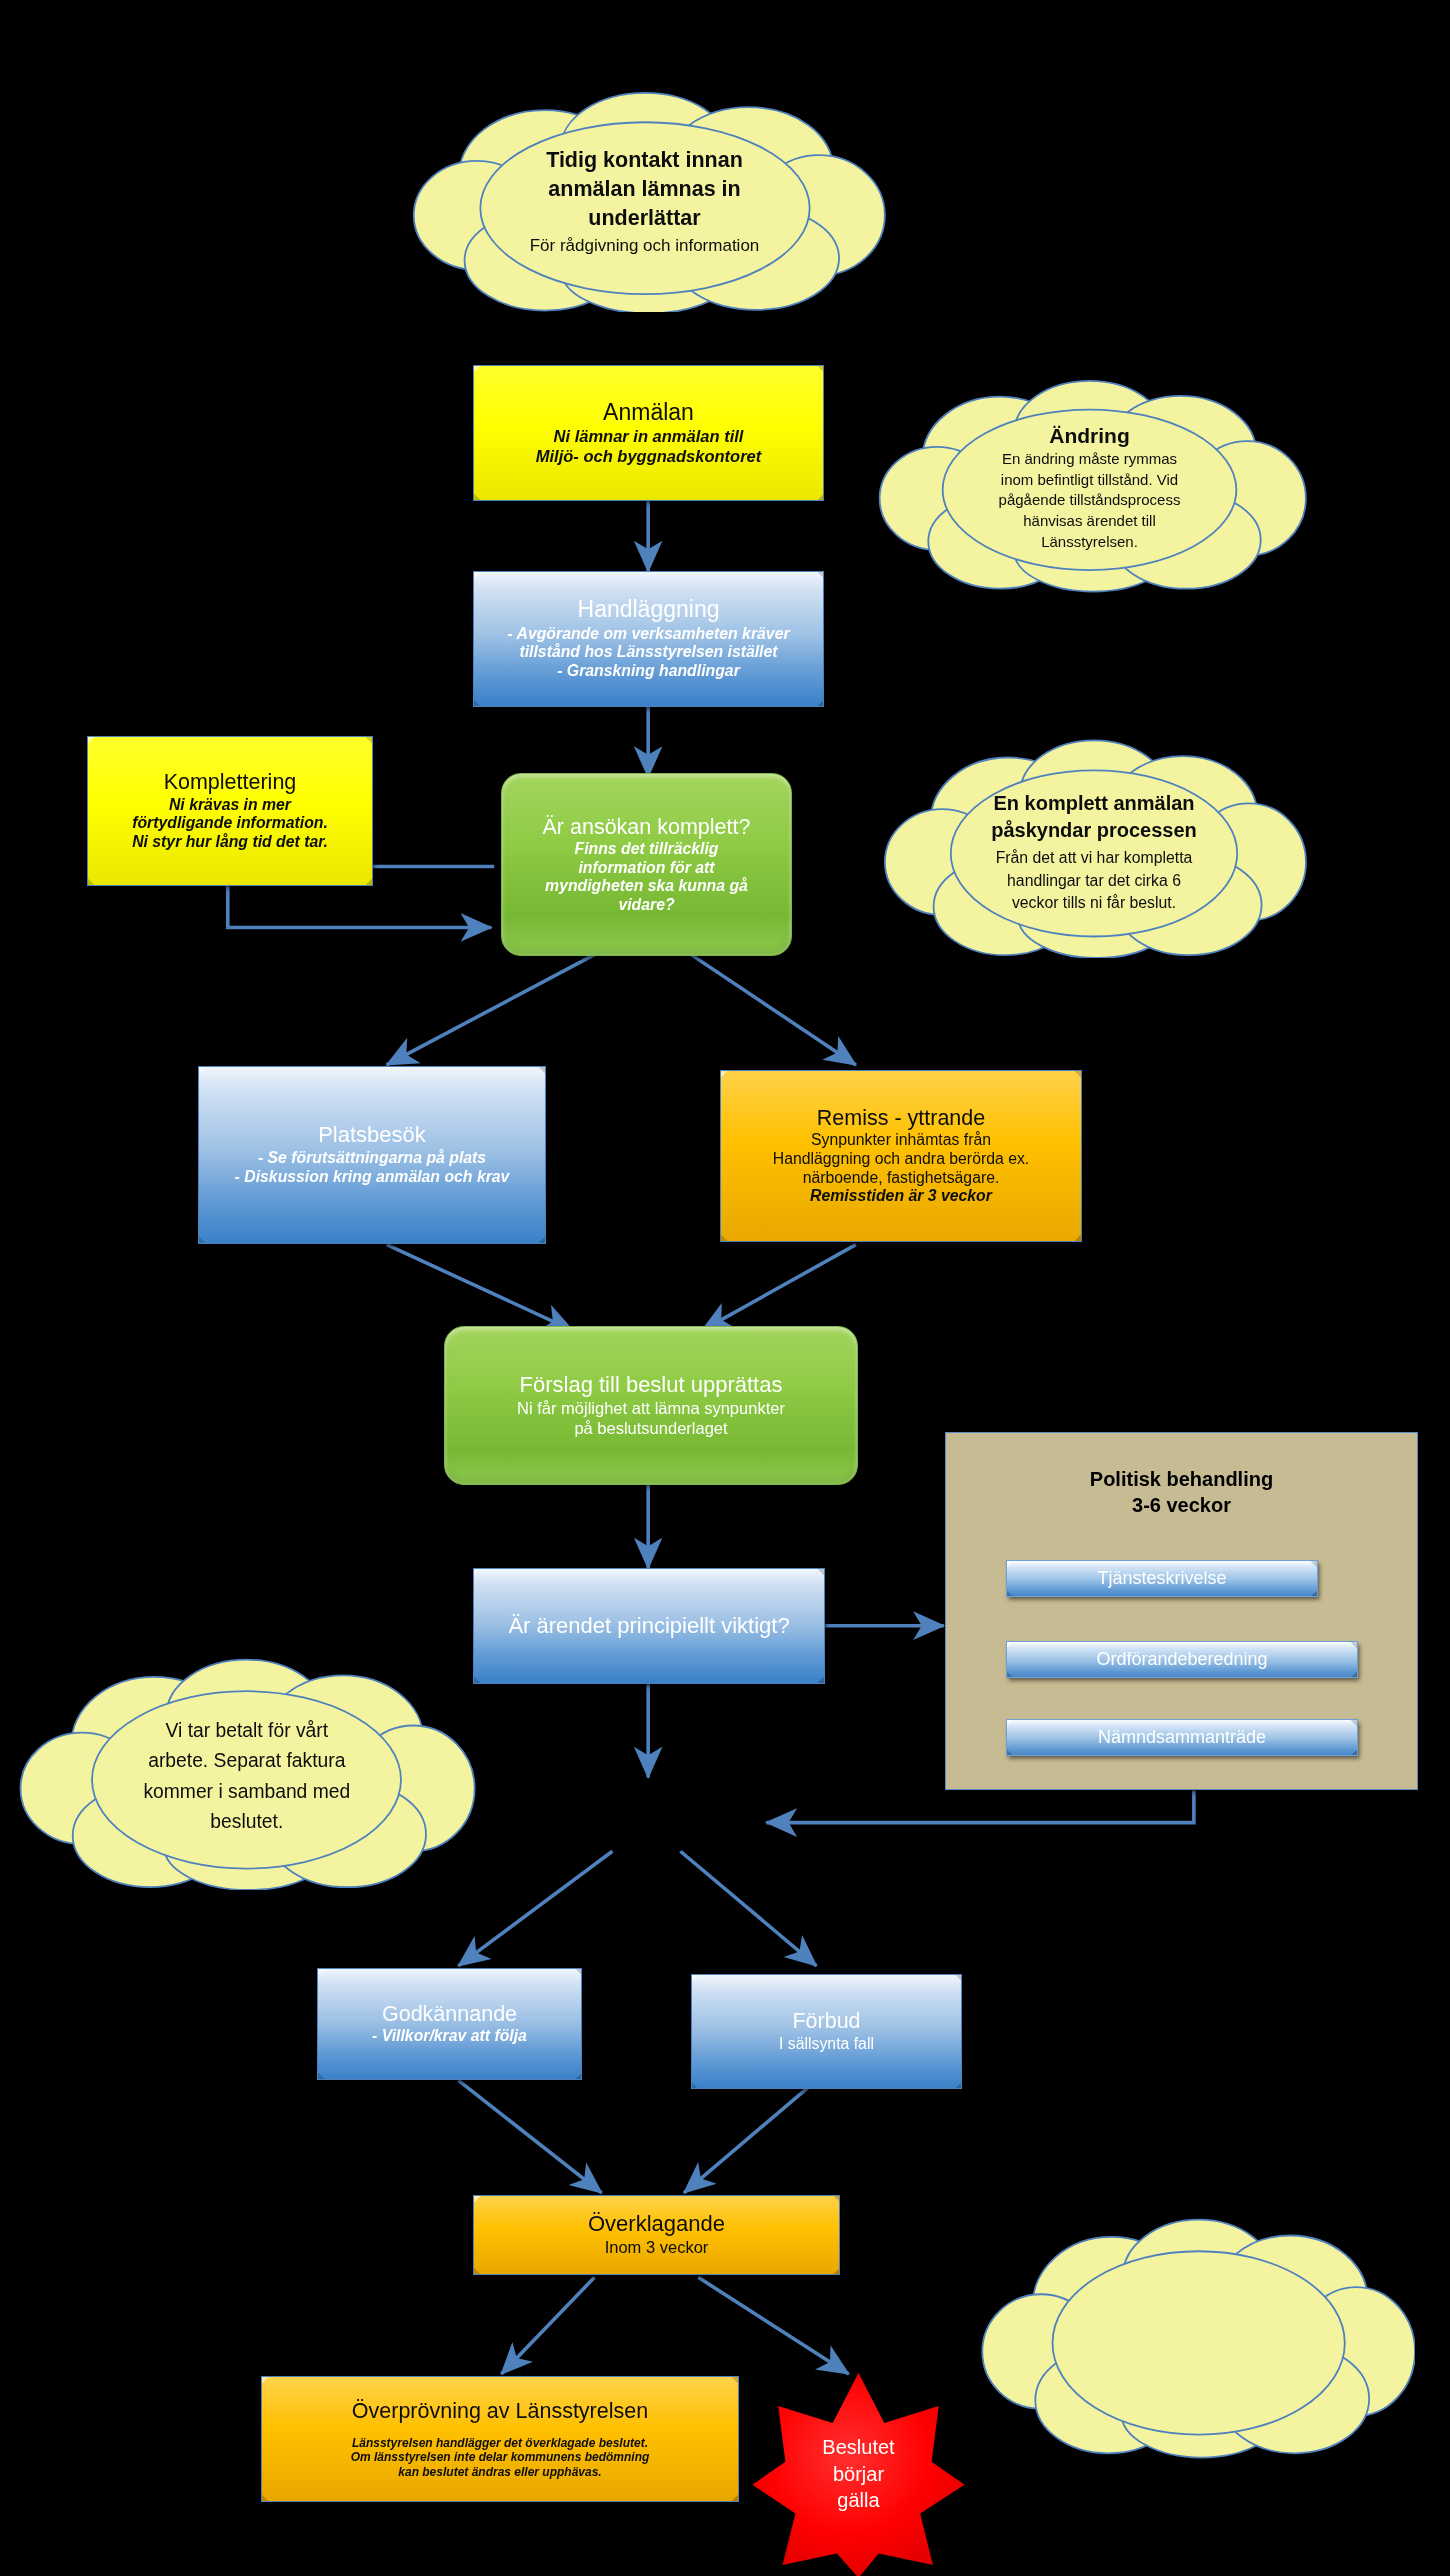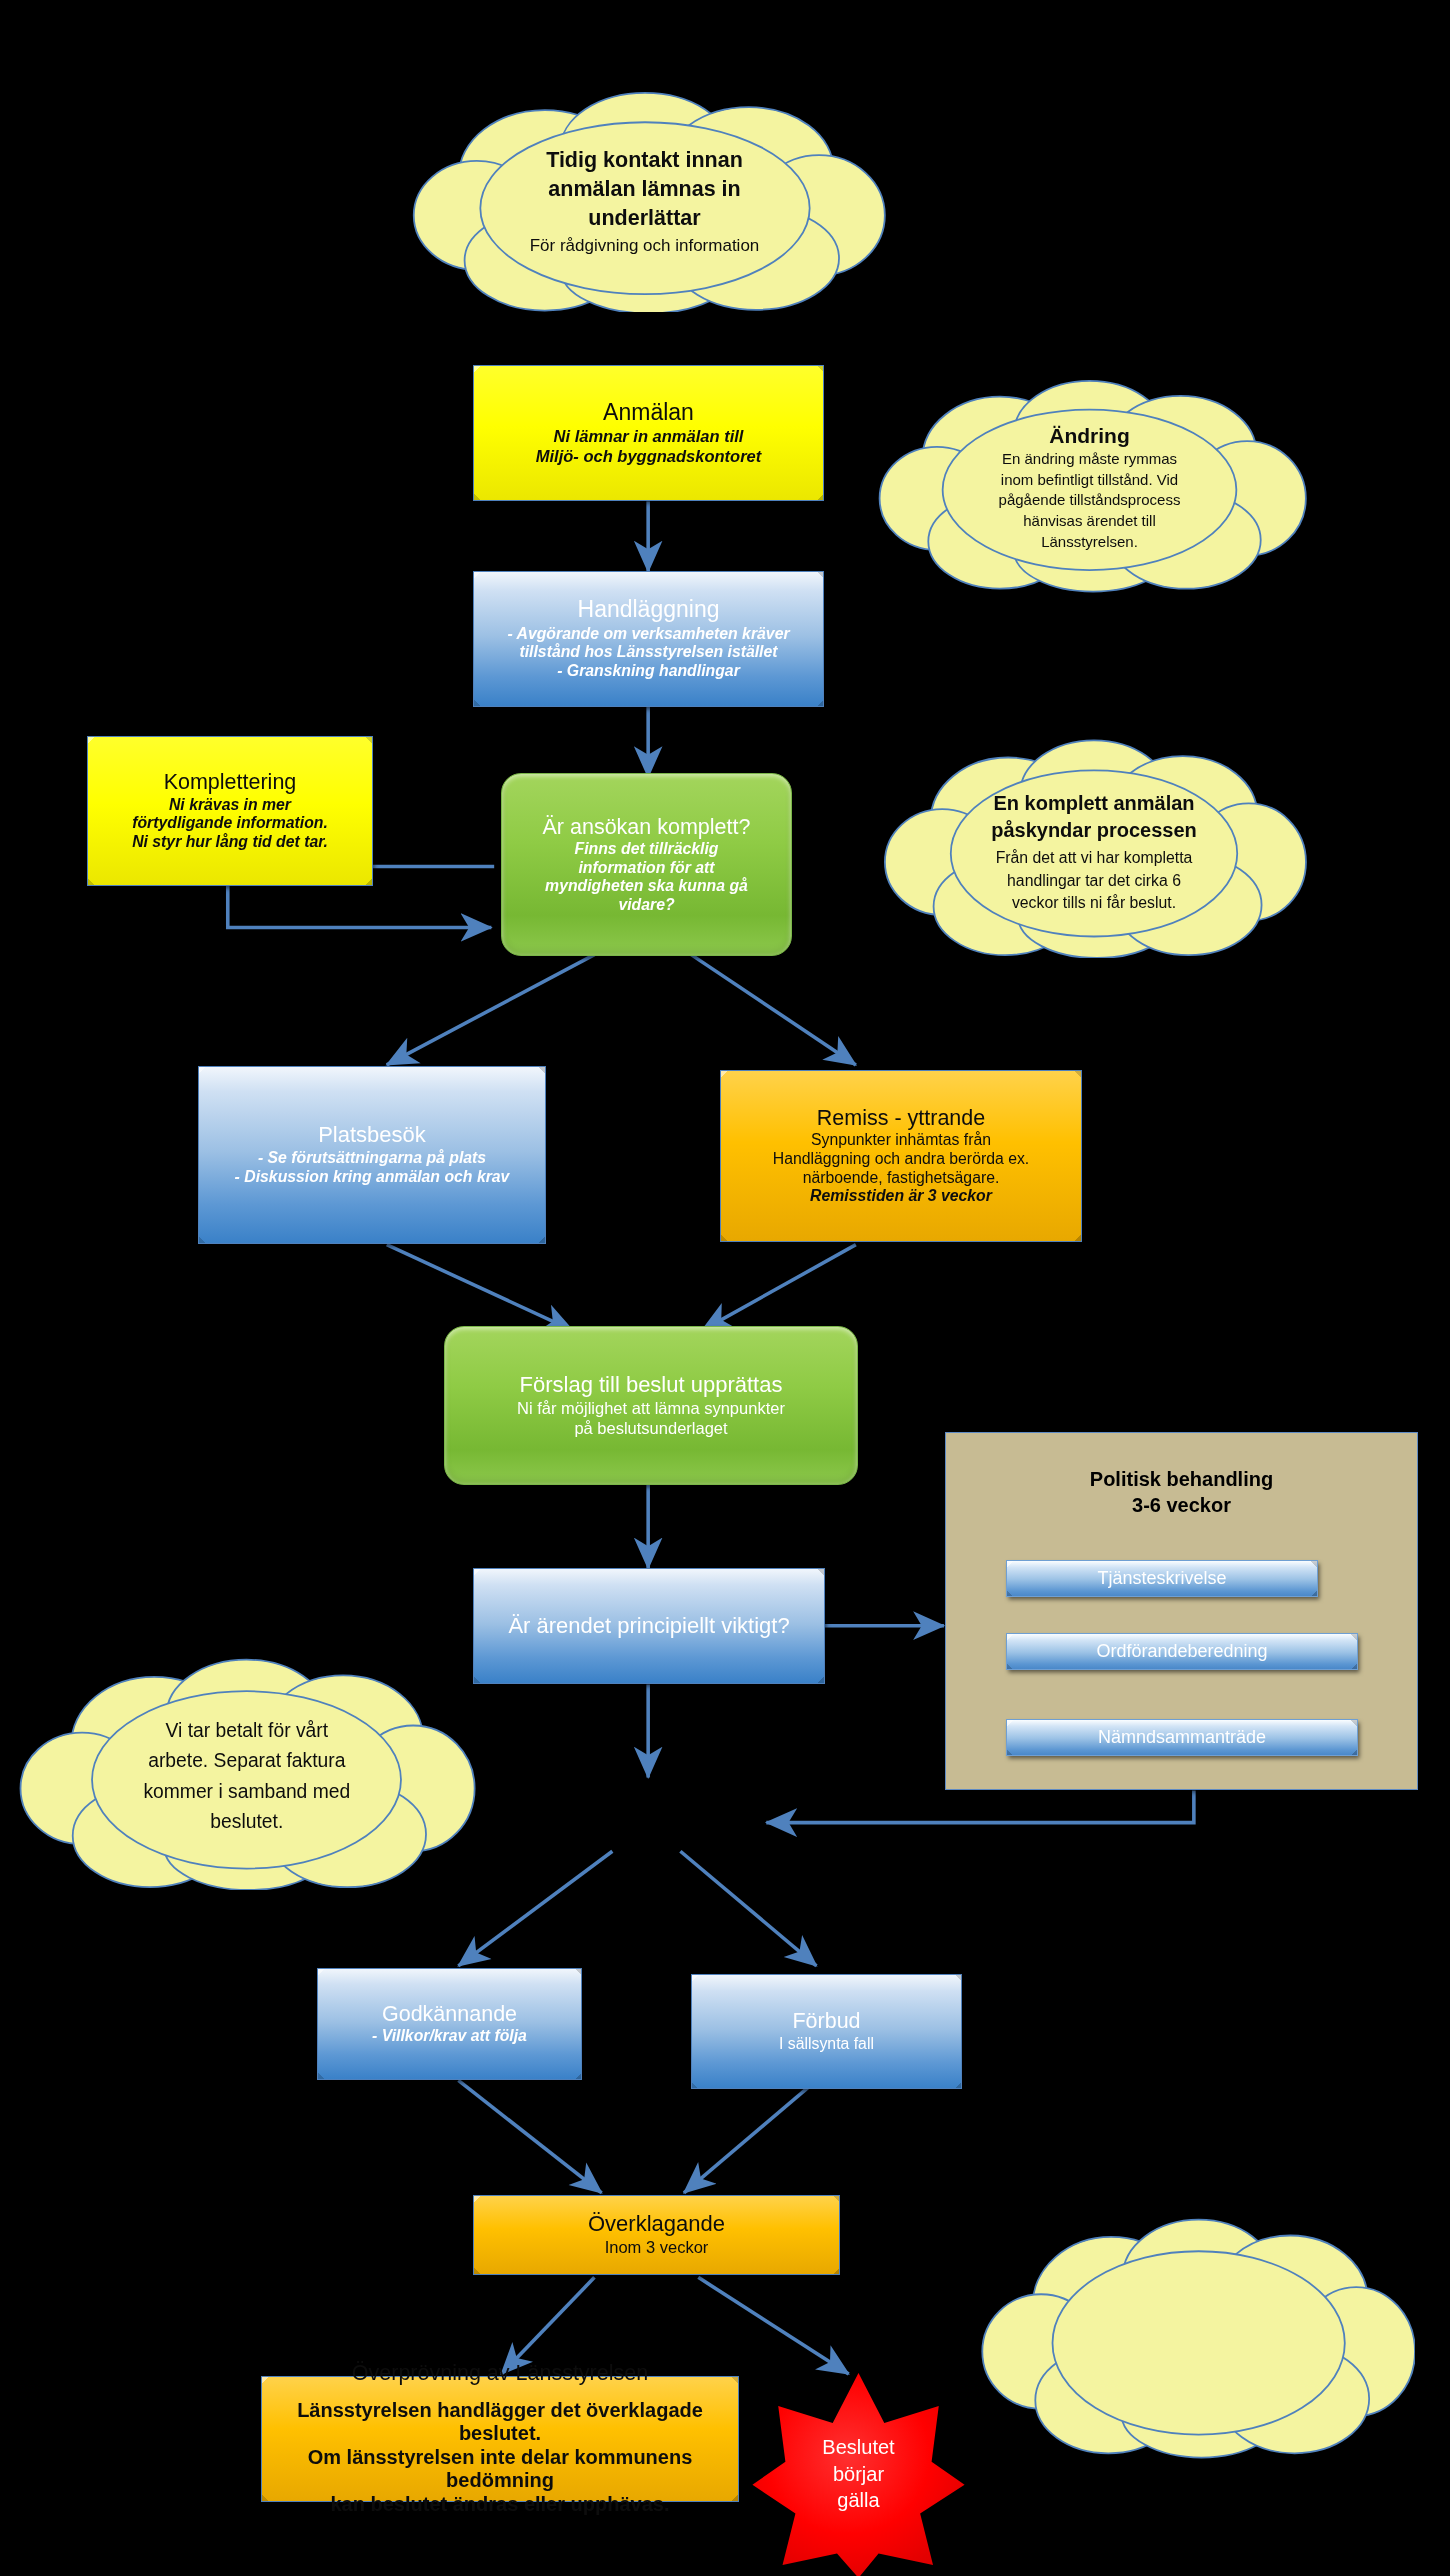--- a/index.html
+++ b/index.html
@@ -324,21 +324,21 @@
       <div style="font-size:20px;font-weight:700;line-height:1.28;">
         <span>Politisk behandling</span><br>
         <span>3-6 veckor</span>
       </div>
     </div>
     <div class="node bar bevel shadow" style="left:60px;top:127px;width:312px;height:37px;">
       <div class="bar-b"></div>
         <div class="inner"></div>
       <div style="position:relative;z-index:2;font-size:18px;">Tjänsteskrivelse</div>
     </div>
-    <div class="node bar bevel shadow" style="left:60px;top:200px;width:352px;height:37px;">
+    <div class="node bar bevel shadow" style="left:60px;top:208px;width:352px;height:37px;">
       <div class="bar-b"></div>
         <div class="inner"></div>
       <div style="position:relative;z-index:2;font-size:18px;">Ordförandeberedning</div>
     </div>
     <div class="node bar bevel shadow" style="left:60px;top:286px;width:352px;height:37px;">
       <div class="bar-b"></div>
         <div class="inner"></div>
       <div style="position:relative;z-index:2;font-size:18px;">Nämndsammanträde</div>
     </div>
   </div>
@@ -377,21 +377,21 @@
       <div class="t1" style="font-size:22px;">Överklagande</div>
       <div class="t2" style="font-size:16.5px;margin-top:1.4px;">Inom 3 veckor</div>
     </div>
   </div>
 
   <div class="node bevel gold shadow" style="left:261px;top:2376px;width:478px;height:126px;">
     <div class="gold-b"></div>
       <div class="inner"></div>
     <div style="position:relative;z-index:2;">
       <div class="t1" style="font-size:21.5px;">Överprövning av Länsstyrelsen</div>
-      <div class="t2" style="font-size:20px;font-weight:700;margin-top:13px;">
+      <div class="t2" style="font-size:12px;font-style:italic;font-weight:700;margin-top:13px;">
         <span>Länsstyrelsen handlägger det överklagade beslutet.</span><br>
         <span>Om länsstyrelsen inte delar kommunens bedömning</span><br>
         <span>kan beslutet ändras eller upphävas.</span>
       </div>
     </div>
   </div>
 
   <div class="star" style="left:751px;top:2370px;width:215px;height:208px;">
     <svg width="215" height="208" viewBox="0 0 300 290">
       <defs>

